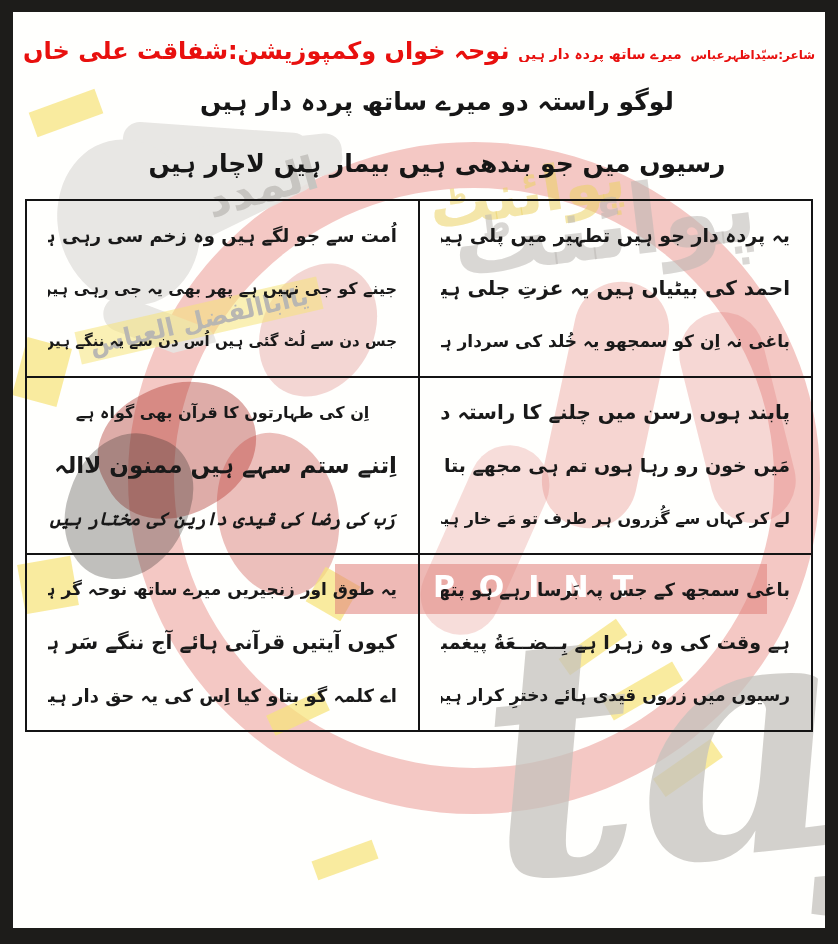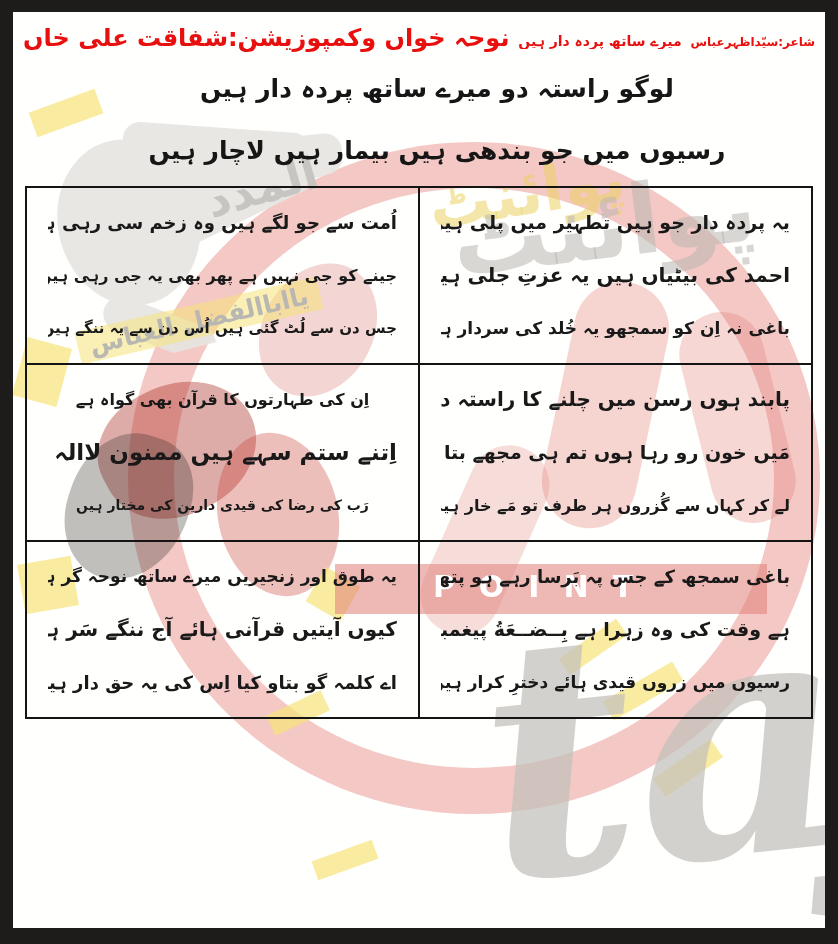--- a/index.html
+++ b/index.html
@@ -43,21 +43,21 @@
   .yb6{left:255px;top:690px;width:60px;height:22px;transform:rotate(-25deg);}
   .yb7{left:590px;top:668px;width:80px;height:22px;transform:rotate(-30deg);}
   .yb8{left:300px;top:838px;width:64px;height:20px;transform:rotate(-20deg);}
   .yb9{left:640px;top:745px;width:70px;height:22px;transform:rotate(-35deg);}
   
   .content{position:relative;z-index:1;width:100%;height:100%;}
   .hdr{
     display:flex;justify-content:space-between;align-items:baseline;
     padding:12px 10px 0 10px;color:#e8100e;font-weight:bold;font-size:25px;
   }
-  .hdr span{white-space:nowrap;min-width:0;overflow:hidden;display:inline-block;max-width:100%;}
+  .hdr span{white-space:nowrap;min-width:0;overflow:hidden;display:inline-block;max-width:100%;margin-top:13px;}
   .intro{ text-align:center;color:#161616;font-weight:bold;font-size:25px;margin-top:6px;}
   .intro .line{line-height:62px;white-space:nowrap;overflow:hidden;padding-left:36px;}
   table.verse-table{
     width:calc(100% - 24px);margin:4px 12px 0 12px;
     border-collapse:collapse;table-layout:fixed;direction:rtl;
   }
   table.verse-table td{
     border:2.5px solid #141414;padding:8px 21px;vertical-align:middle;background:transparent;
   }
   .vline{
@@ -141,21 +141,21 @@
           </tr>
           <tr>
             <td>
               <span class="vline fit" style="font-size: 20px;">پابند ہوں رسن میں چلنے کا راستہ دو</span>
               <span class="vline fit" style="font-size: 19px;">مَیں خون رو رہا ہوں تم ہی مجھے بتا دو</span>
               <span class="vline fit" style="font-size: 16px;">لے کر کہاں سے گُزروں ہر طرف تو مَے خار ہیں</span>
             </td>
             <td>
               <span class="vline fit" style="font-size: 16px;">اِن کی طہارتوں کا قرآن بھی گواہ ہے</span>
               <span class="vline fit">اِتنے ستم سہے ہیں ممنون لاالہ ہے</span>
-              <span class="vline fit" style="font-size: 14px;">رَب کی رضا کی قیدی دارین کی مختار ہیں</span>
+              <span class="vline fit" style="font-size: 18px; font-style: italic;">رَب کی رضا کی قیدی دارین کی مختار ہیں</span>
             </td>
           </tr>
           <tr>
             <td>
               <span class="vline fit" style="font-size: 18px;">باغی سمجھ کے جس پہ بَرسا رہے ہو پتھر</span>
               <span class="vline fit" style="font-size: 19px;">ہے وقت کی وہ زہرا ہے بِــضــعَةُ پیغمبر</span>
               <span class="vline fit" style="font-size: 17px;">رسیوں میں زروں قیدی ہائے دخترِ کرار ہیں</span>
             </td>
             <td>
               <span class="vline fit" style="font-size: 17px;">یہ طوق اور زنجیریں میرے ساتھ نوحہ گر ہیں</span>

